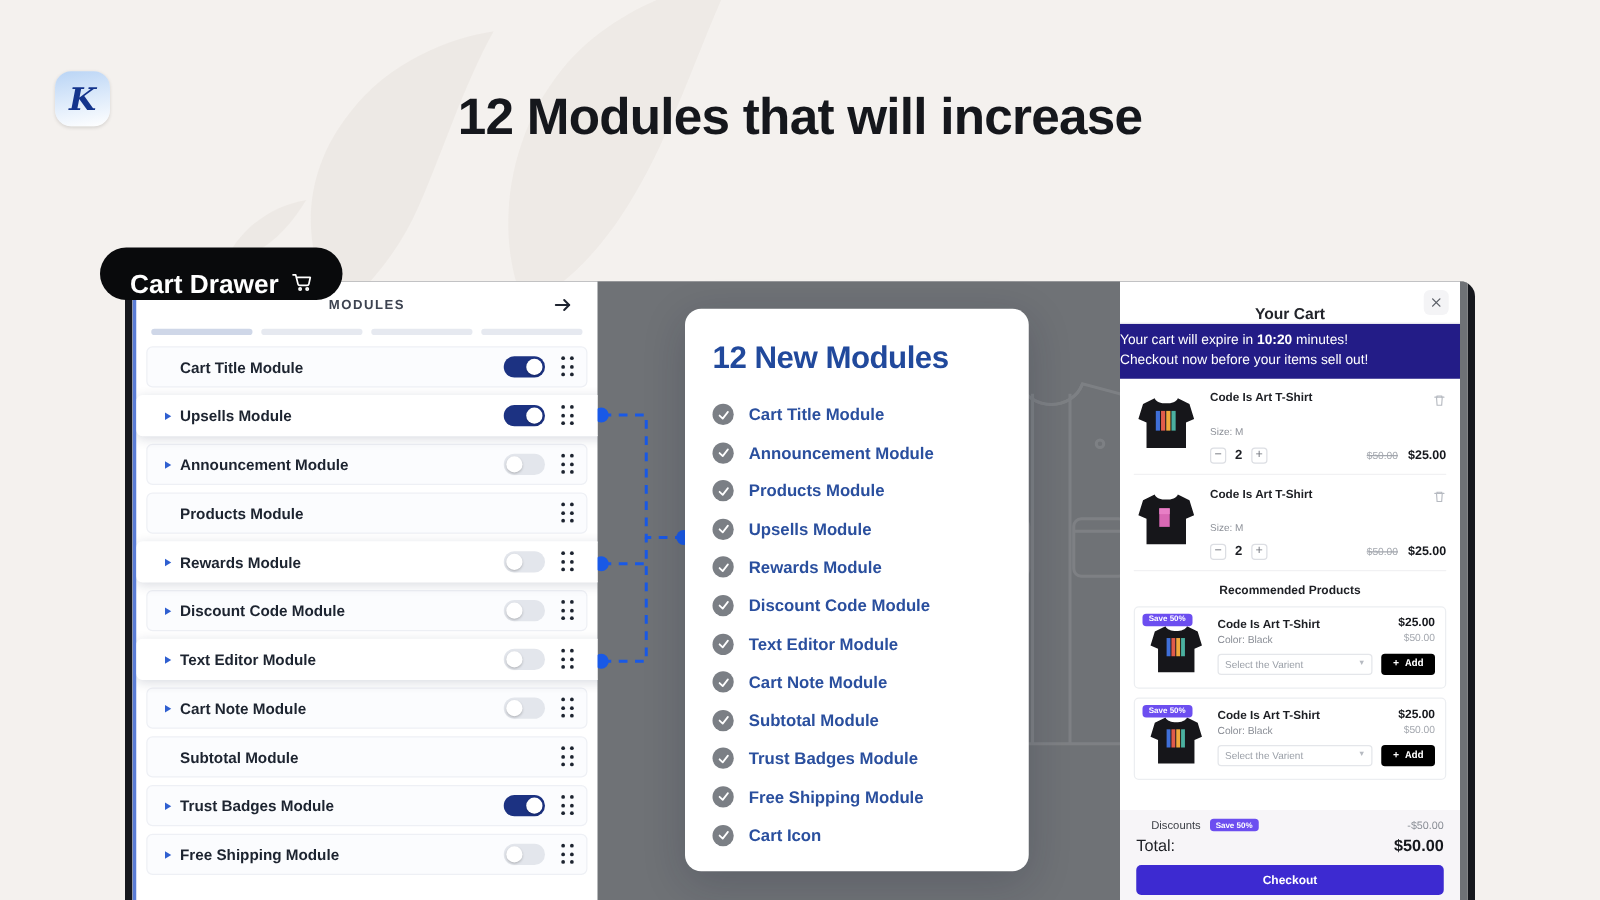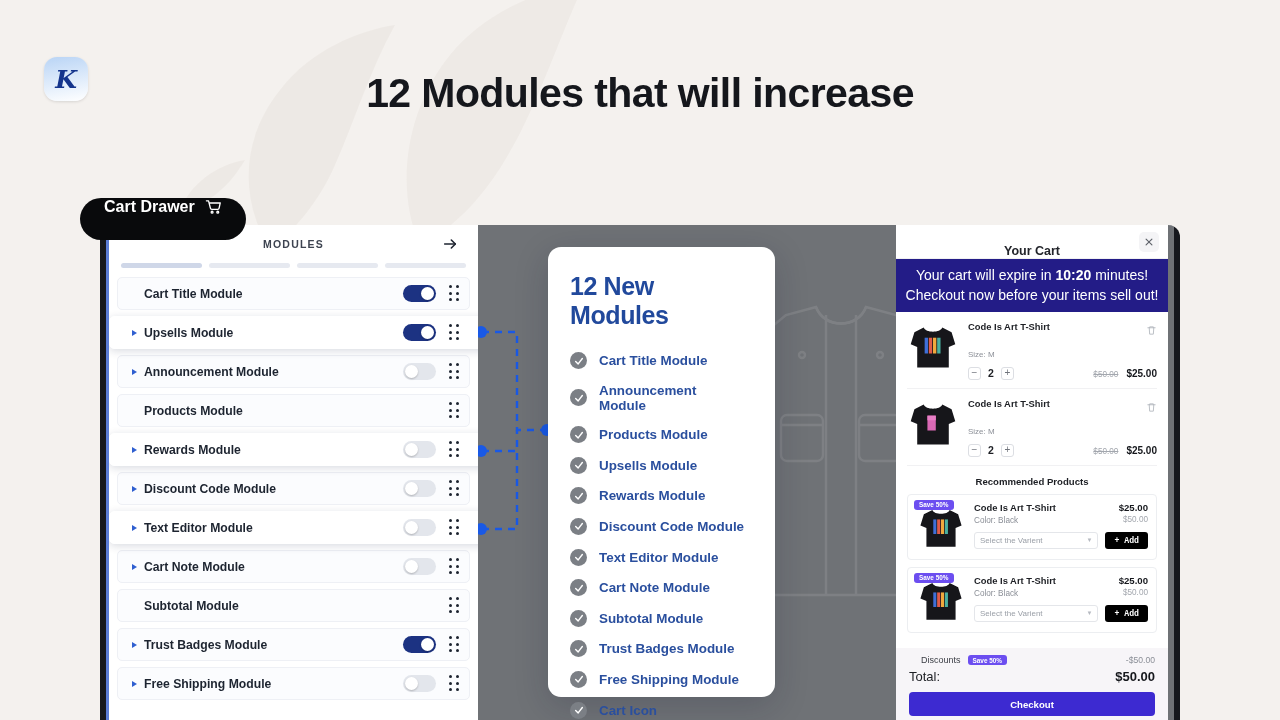--- a/index.html
+++ b/index.html
@@ -131,30 +131,30 @@
 
   
   .connectors { position: absolute; left: 0; top: 0; width: 1280px; height: 720px; pointer-events: none; }
 
   
   .pill {
     position: absolute; left: 80px; top: 198px;
     height: 42px; padding: 0 24px;
     background: #090a0c; color: #ffffff;
     border-radius: 21px;
-    display: flex; align-items: flex-start; gap: 10px;
-    font-size: 16px; font-weight: 700;
+    display: flex; align-items: flex-end; gap: 10px;
+    font-size: 21px; font-weight: 700;
     z-index: 30;
   }
   .pill svg { width: 17px; height: 17px; }
 
   
   .newcard {
     position: absolute; left: 548px; top: 247px;
-    width: 227px; height: 450px;
+    width: 275px; height: 450px;
     background: #ffffff; border-radius: 13px;
     box-shadow: 0 9px 34px rgba(20,25,50,.20);
     padding: 25px 28px 0 22px;
     z-index: 20;
   }
   .newcard h2 {
     font-size: 25px; font-weight: 700; color: #21499c;
     letter-spacing: -.4px; margin-bottom: 22px;
   }
   .nc-item { display: flex; align-items: center; gap: 12px; margin-bottom: 13.6px; }
@@ -183,22 +183,22 @@
   .cart-close {
     position: absolute; right: 9px; top: 7px;
     width: 20px; height: 20px; border-radius: 5px;
     background: #f4f4f6;
     display: flex; align-items: center; justify-content: center;
   }
   .cart-close svg { width: 10px; height: 10px; color: #5c6068; }
 
   .announce {
     background: #231c87; color: #ffffff;
-    text-align: center; padding: 6px 0;
-    font-size: 14px; line-height: 1.45; flex: 0 0 auto;
+    padding: 6px 0;
+    font-size: 11px; line-height: 1.45; flex: 0 0 auto;
   }
   .announce b { font-weight: 700; }
 
   .cart-body { flex: 1 1 auto; overflow: hidden; padding: 0 11px; }
 
   .line-item { display: flex; gap: 9px; padding: 9px 0 8px 0; border-bottom: 1px solid #f1f1f3; position: relative; }
   .thumb {
     width: 52px; height: 52px; flex: 0 0 auto;
     border-radius: 3px; background: #ffffff;
     display: flex; align-items: center; justify-content: center;

